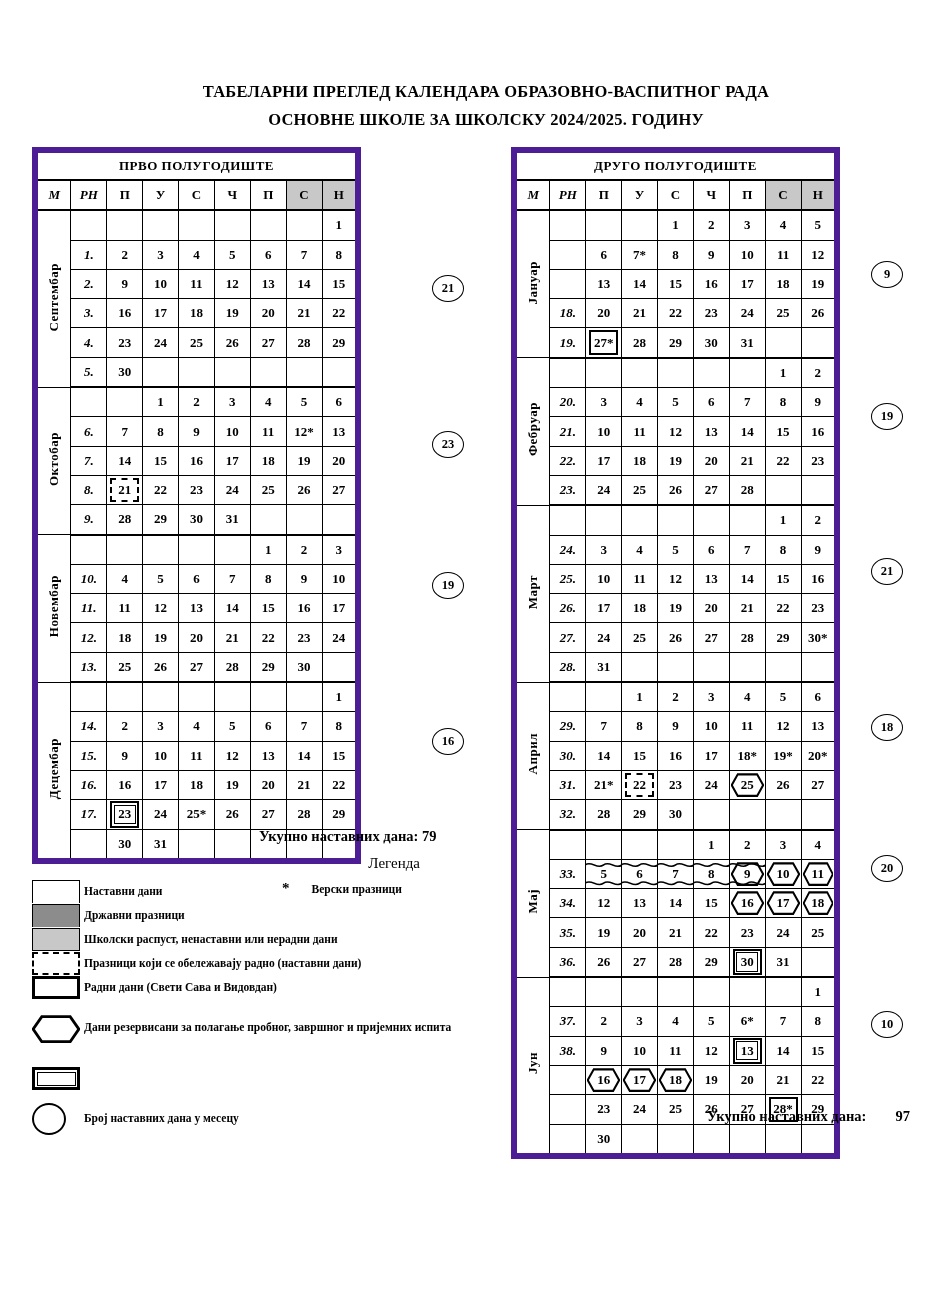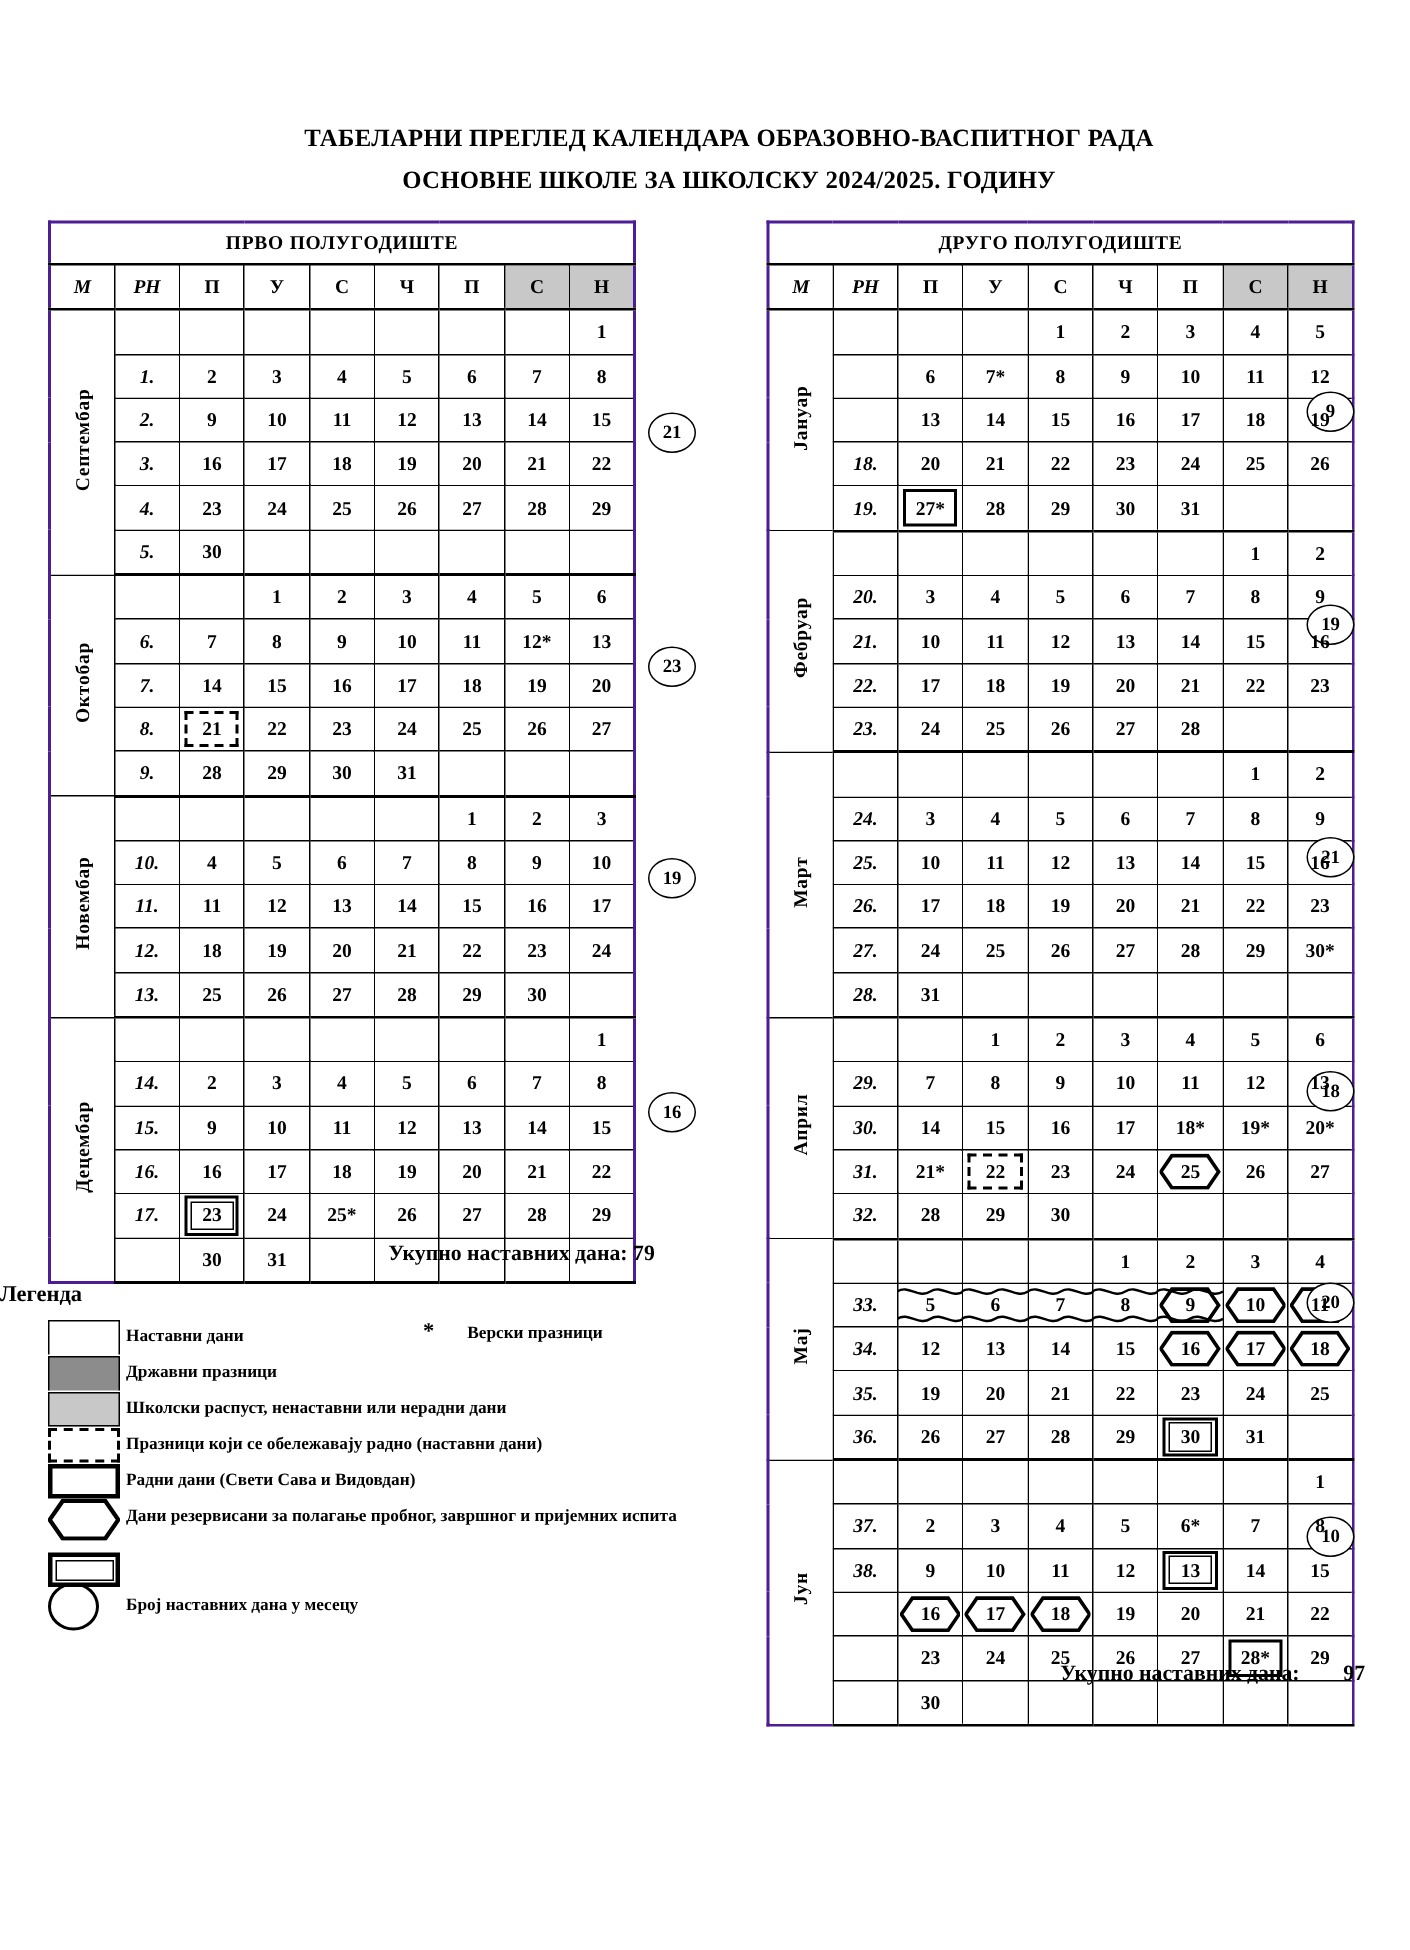--- a/index.html
+++ b/index.html
@@ -29,22 +29,22 @@
   }
   .panel{
     position:absolute;
   }
   .panel-left{left:32px;top:0;width:392px;}
   .panel-right{left:471px;top:0;width:392px;padding-left:40px;}
 
   table.cal{
     border-collapse:collapse;
     table-layout:fixed;
-    width:392px;
-    border:2px solid #4c1d95;
+    width:329px;
+    border:6px solid #4c1d95;
   }
   table.cal td, table.cal th{
     border:1px solid #000;
     text-align:center;
     vertical-align:middle;
     font-size:13px;
     font-weight:bold;
     height:28.3px;
     padding:0;
     position:relative;
@@ -155,22 +155,22 @@
   .total-right{
     position:absolute;left:470px;top:1108px;width:440px;
     text-align:right;
     font-size:14.5px;font-weight:bold;
   }
   .total-right .num{display:inline-block;width:40px;text-align:right;}
 
   
   .legend-title{
     position:absolute;left:0;top:855px;width:420px;
-    text-align:left;
-    font-size:15px;font-weight:bold;
+    text-align:right;
+    font-size:15px;font-weight:normal;
   }
   .legend{
     position:absolute;left:32px;top:880px;width:430px;
   }
   .lg-row{
     display:flex;align-items:flex-start;
     min-height:23px;
     margin-bottom:1px;
   }
   .lg-sym{
@@ -193,21 +193,21 @@
   .sw.dblbox::after{content:"";position:absolute;left:1.5px;top:1.5px;right:1.5px;bottom:1.5px;border:1.5px solid #000;}
   .sw-svg{width:48px;height:26px;}
   .sw-circ{width:30px;height:28px;border:2px solid #000;border-radius:50%;}
   .lg-relig{
     position:absolute;left:250px;top:0;
     display:flex;align-items:center;gap:22px;
     font-size:11.5px;font-weight:bold;
   }
   .ast{font-size:15px;font-weight:bold;}
   .lg-row.tall{min-height:34px;}
-  .lg-row.gap{margin-top:1px;}
+  .lg-row.gap{margin-top:17px;}
 </style>
 </head>
 <body>
 
 <div class="title-block">
   <div class="title-line">ТАБЕЛАРНИ ПРЕГЛЕД КАЛЕНДАРА ОБРАЗОВНО-ВАСПИТНОГ РАДА</div>
   <div class="title-line">ОСНОВНЕ ШКОЛЕ ЗА ШКОЛСКУ 2024/2025. ГОДИНУ</div>
 </div>
 
 <div class="panels">

